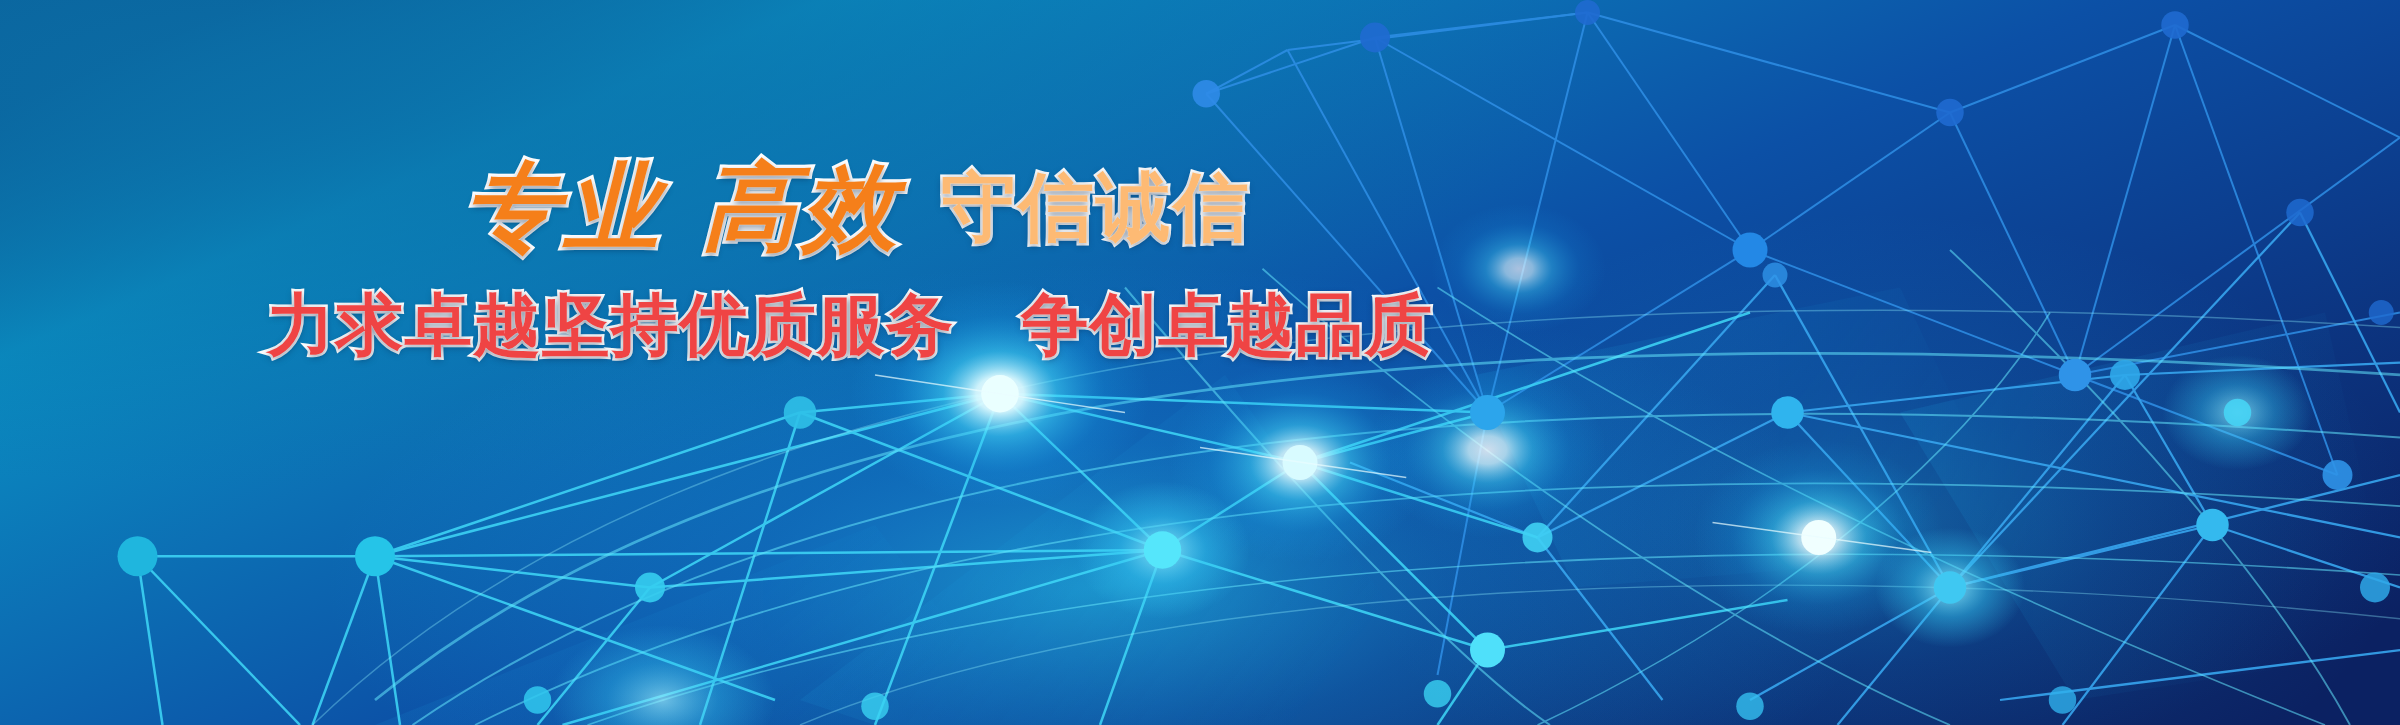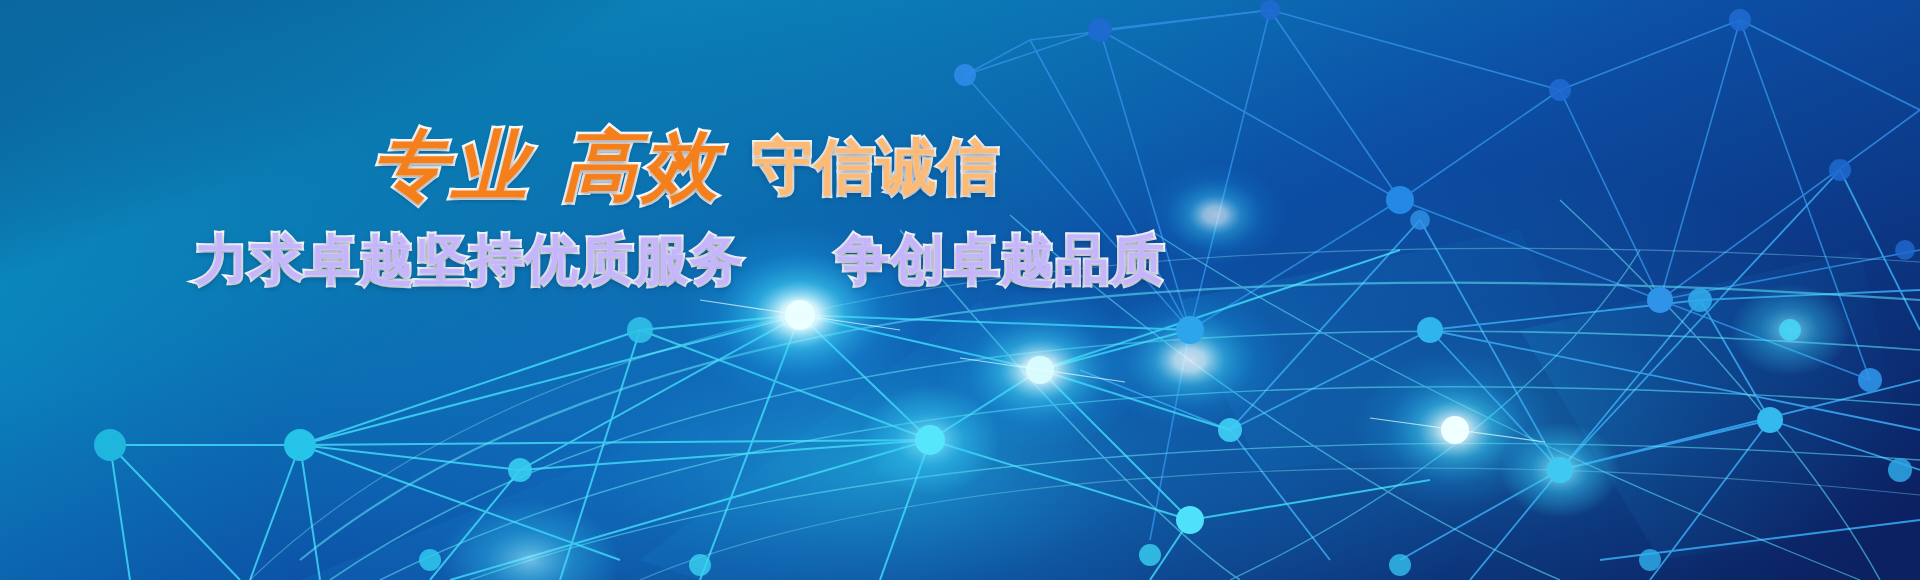--- a/index.html
+++ b/index.html
@@ -51,25 +51,25 @@
     letter-spacing:2px;
     margin-left:26px;
     color:#fdba74;
     -webkit-text-stroke:4px #ffffff;
     paint-order:stroke fill;
     text-shadow:0 0 1px #fff, 0 2px 6px rgba(2,26,60,.5);
   }
   .subline{
     margin-top:10px;
     white-space:nowrap;
-    font-family:Liberation Mono, monospace;
+    font-family:Liberation Serif, serif;
     font-weight:bold;
     font-size:54px;
     letter-spacing:1px;
-    color:#c4b5fd;
+    color:#ef4444;
     -webkit-text-stroke:4px #ffffff;
     paint-order:stroke fill;
     text-shadow:0 0 1px #fff, 0 2px 6px rgba(2,26,60,.5);
   }
   .sub-gap{display:inline-block;width:24px;}
 </style>
 </head>
 <body>
 
 <div class="banner">

